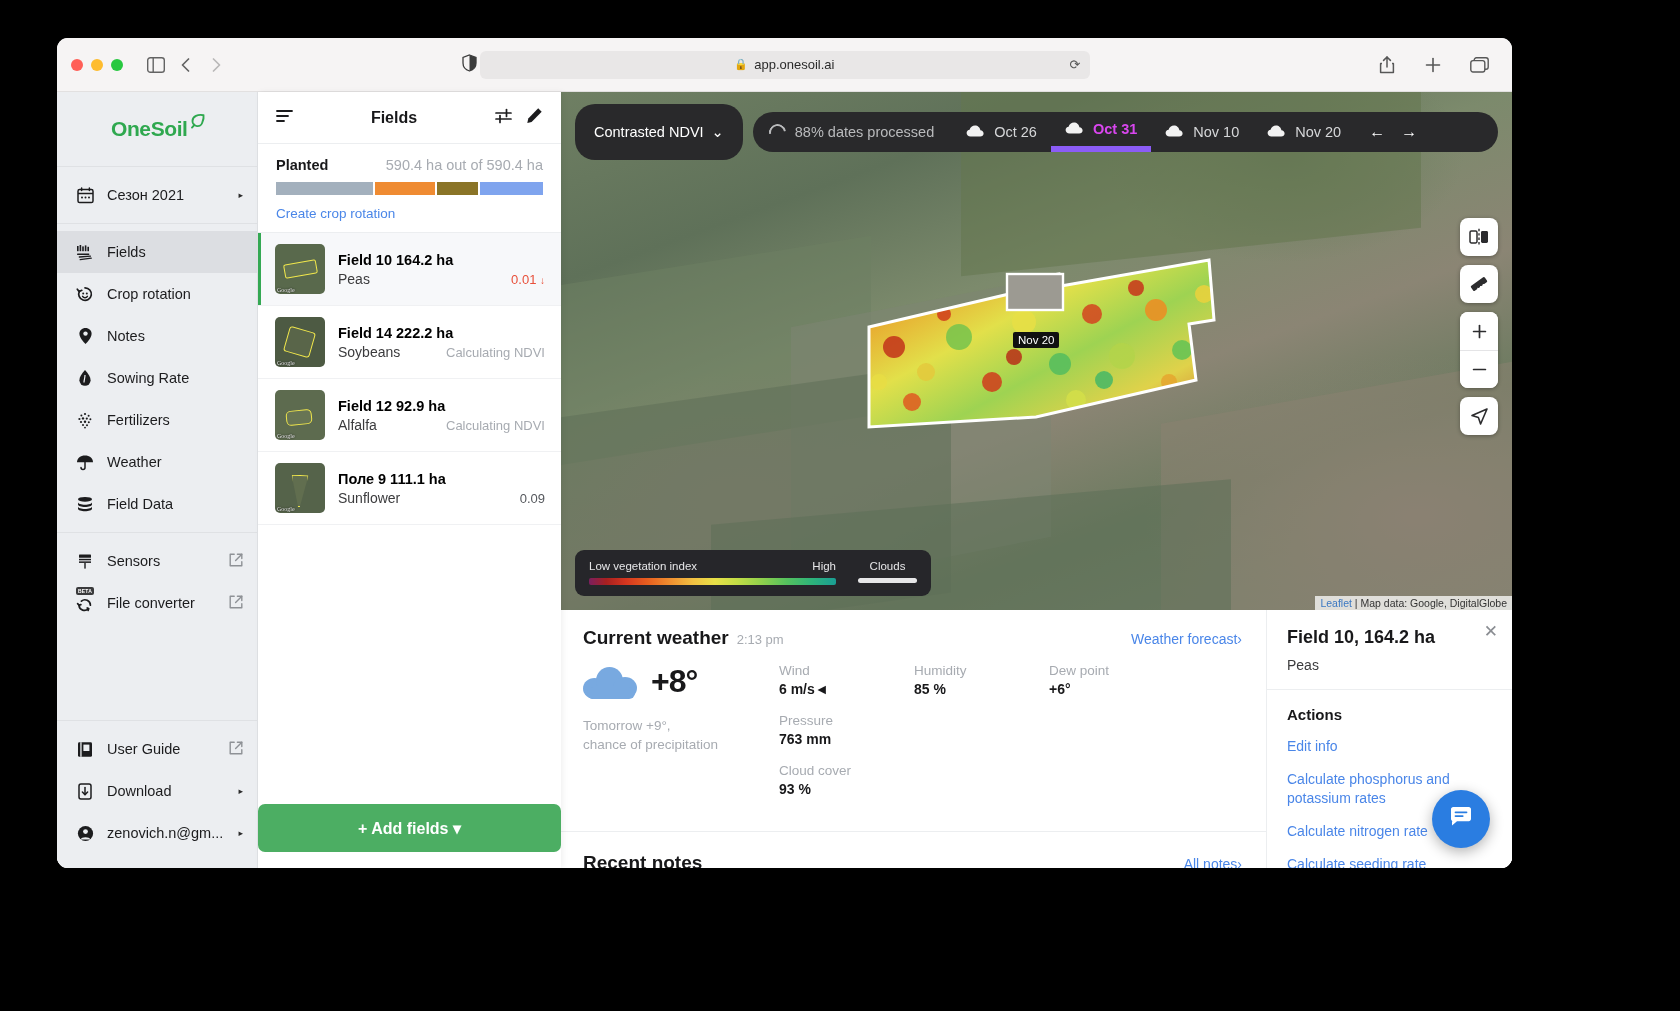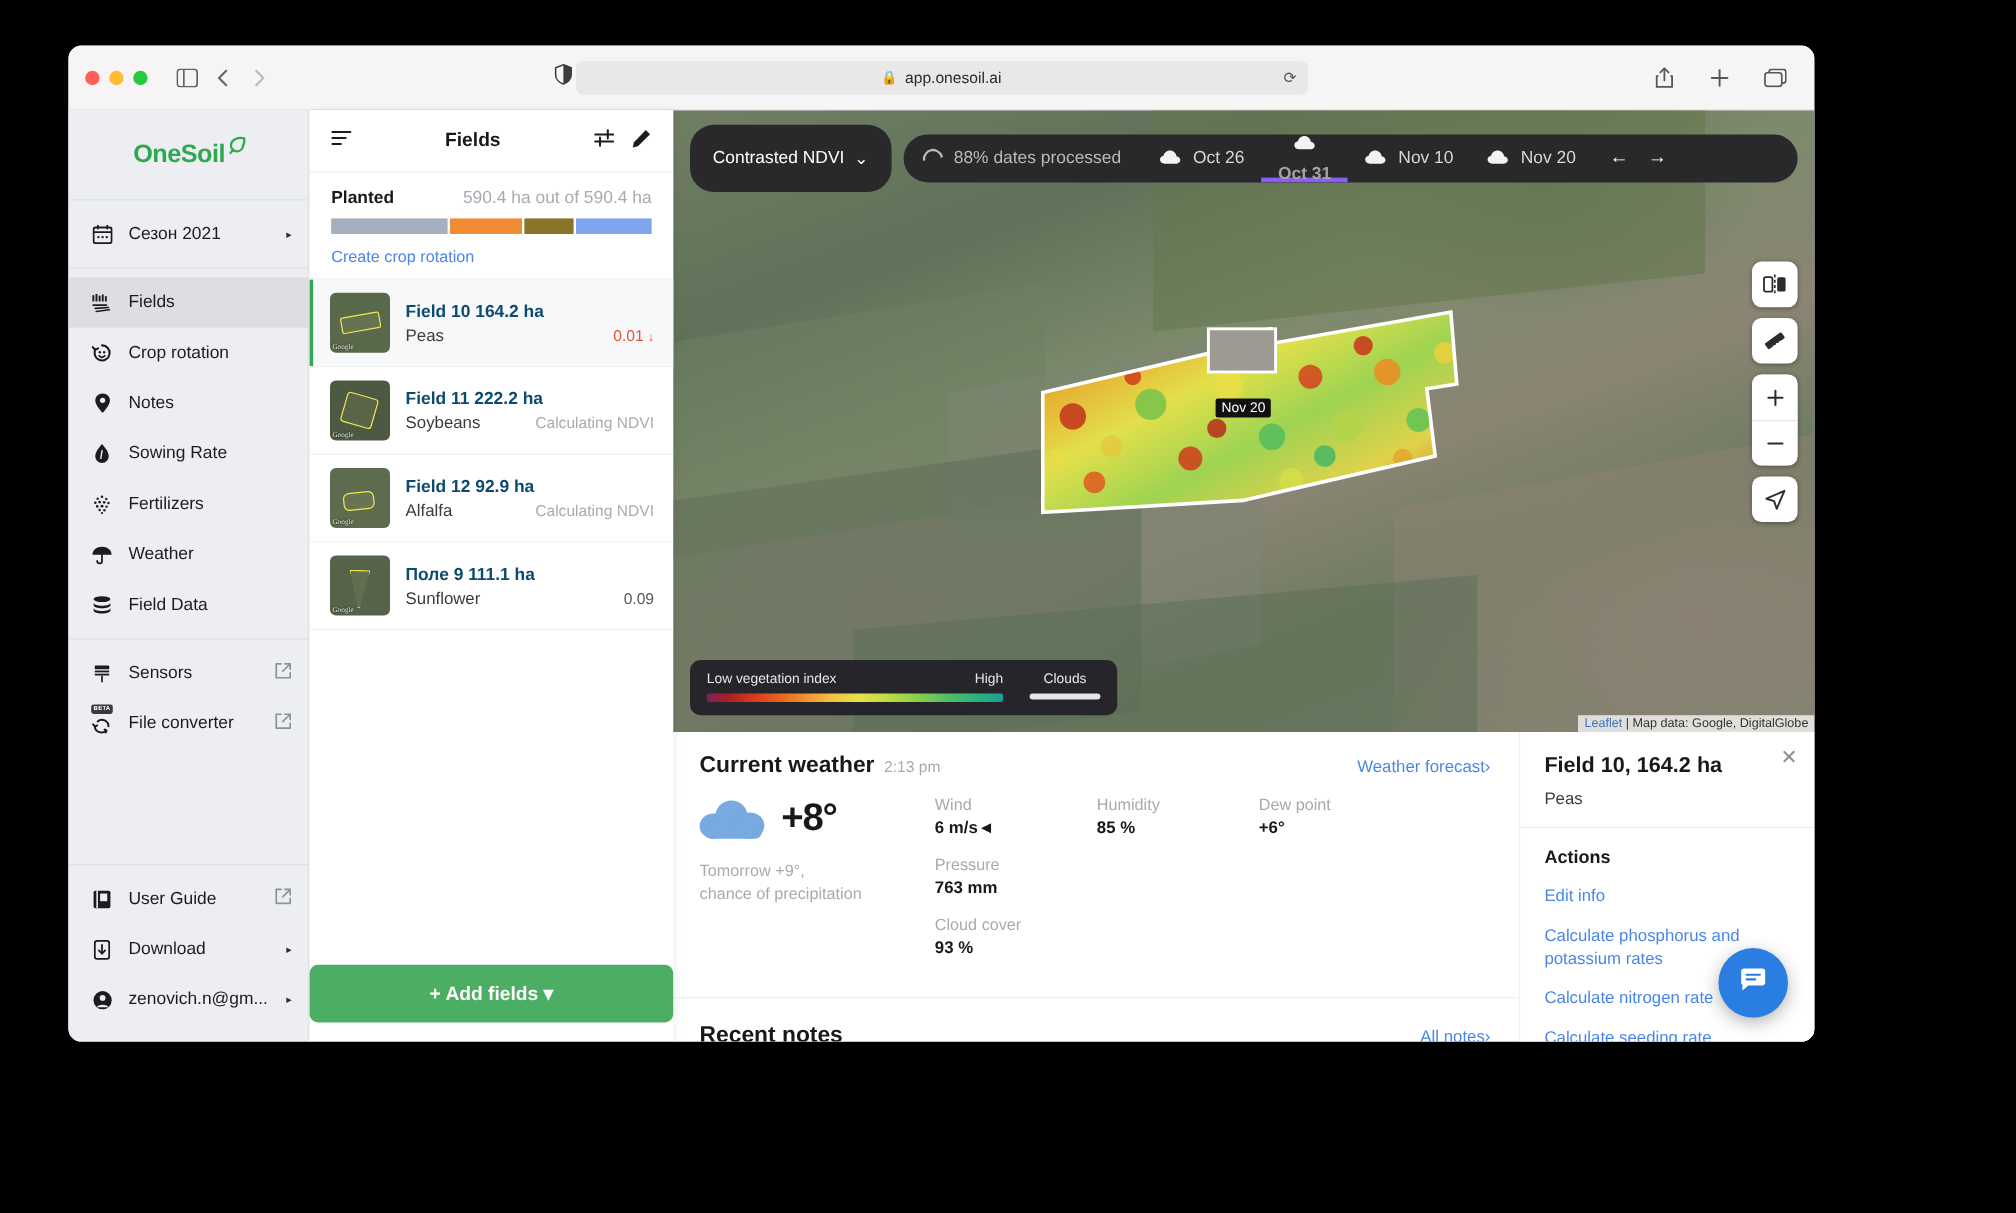--- a/index.html
+++ b/index.html
@@ -139,21 +139,21 @@
   .thumb .gmark {
     position: absolute; left: 2px; bottom: 1px;
     font-size: 6px; color: #e8e8e8; font-family: "Liberation Serif", serif;
     text-shadow: 0 0 2px #000;
   }
   .thumb .plot {
     position: absolute; border: 1.4px solid #f2e84c;
     background: rgba(255,255,160,.07);
   }
   .field-info { flex: 1; min-width: 0; }
-  .field-name { font-size: 14.5px; font-weight: 700; color: #0c4a6e; white-space: nowrap; }
+  .field-name { font-size: 14.5px; font-weight: 700; color: #000000; white-space: nowrap; }
   .field-sub { display: flex; align-items: baseline; margin-top: 3px; }
   .field-crop { font-size: 14px; color: #3b3b3d; }
   .field-ndvi { margin-left: auto; font-size: 13px; }
   .field-ndvi.red { color: #e8503a; }
   .field-ndvi.grey { color: #a7abb1; }
   .field-ndvi.dark { color: #55585d; }
   .arrow-dn { font-size: 10px; }
 
   #add-fields-wrap { margin-top: auto; padding: 14px 0 16px; }
   #add-fields-btn {
@@ -213,21 +213,21 @@
   .spinner {
     width: 17px; height: 17px; border-radius: 50%;
     border: 2px solid #b9babc; border-right-color: transparent; border-bottom-color: transparent;
     transform: rotate(35deg);
   }
   .date-item {
     display: flex; align-items: center; gap: 9px;
     padding: 0 14px; font-size: 14.5px; color: #d6d7d9;
     cursor: pointer; white-space: nowrap; height: 40px;
   }
-  .date-item.active { color: #a3a3a3; font-weight: 700; border-bottom: 4px solid #8b5cf6; flex-direction: column; }
+  .date-item.active { color: #d946ef; font-weight: 700; border-bottom: 6px solid #8b5cf6; }
   .cloud-ic { font-size: 13px; color: #f2f2f2; }
   .date-nav { display: flex; gap: 16px; align-items: center; margin-left: 6px; padding-left: 8px; }
   .date-nav span { color: #fff; font-size: 16px; cursor: pointer; }
 
   
   #map-controls {
     position: absolute; right: 14px; top: 126px;
     display: flex; flex-direction: column; gap: 9px; z-index: 6;
   }
   .mc-btn {
@@ -648,21 +648,21 @@
                 <span class="field-ndvi red">0.01 <span class="arrow-dn">↓</span></span>
               </div>
             </div>
           </div>
           <div class="field-row">
             <div class="thumb" style="background:#4d5a43;">
               <div class="plot" style="left:11px;top:12px;width:27px;height:26px;transform:rotate(16deg);border-radius:3px;"></div>
               <span class="gmark">Google</span>
             </div>
             <div class="field-info">
-              <div class="field-name">Field 11 222.2 ha</div>
+              <div class="field-name">Field 14 222.2 ha</div>
               <div class="field-sub">
                 <span class="field-crop">Soybeans</span>
                 <span class="field-ndvi grey">Calculating NDVI</span>
               </div>
             </div>
           </div>
           <div class="field-row">
             <div class="thumb" style="background:#5d6b4f;">
               <div class="plot" style="left:11px;top:20px;width:26px;height:15px;transform:rotate(-6deg);border-radius:5px;"></div>
               <span class="gmark">Google</span>

